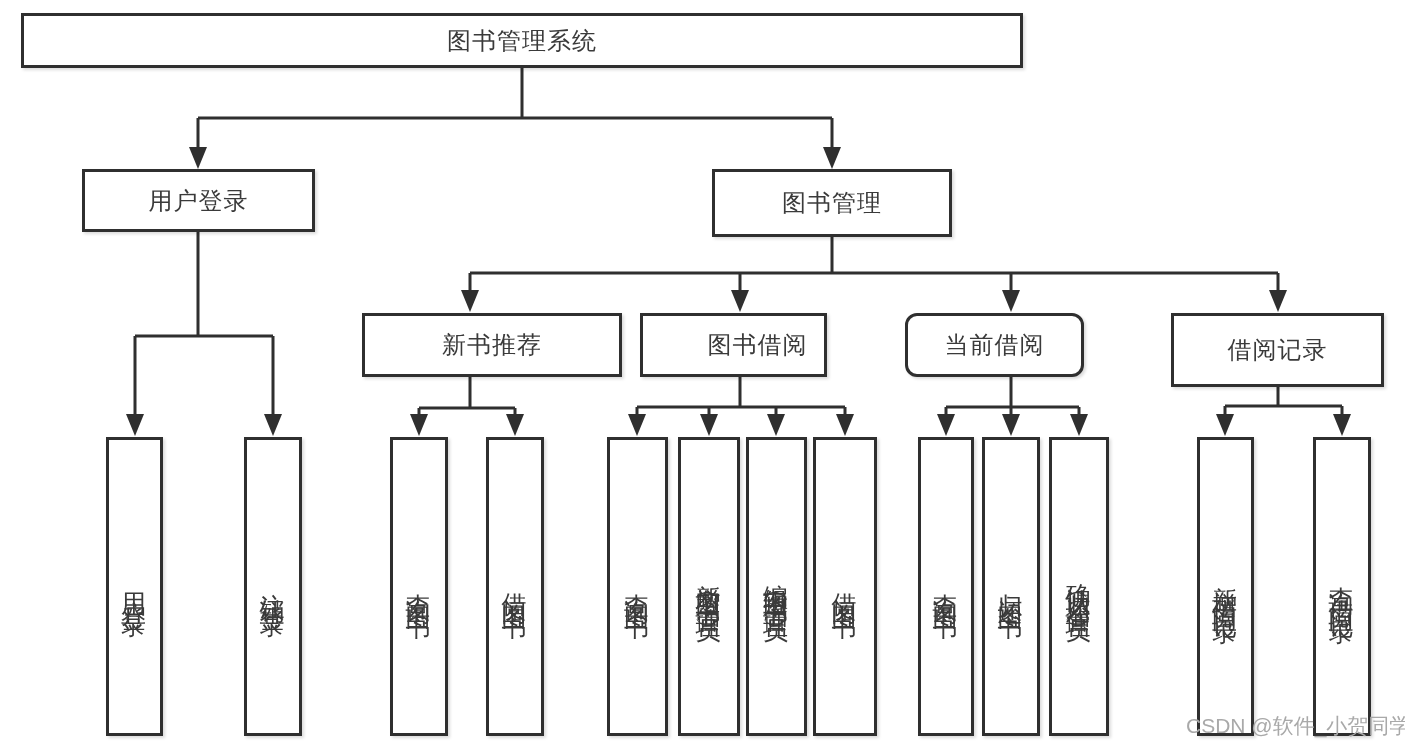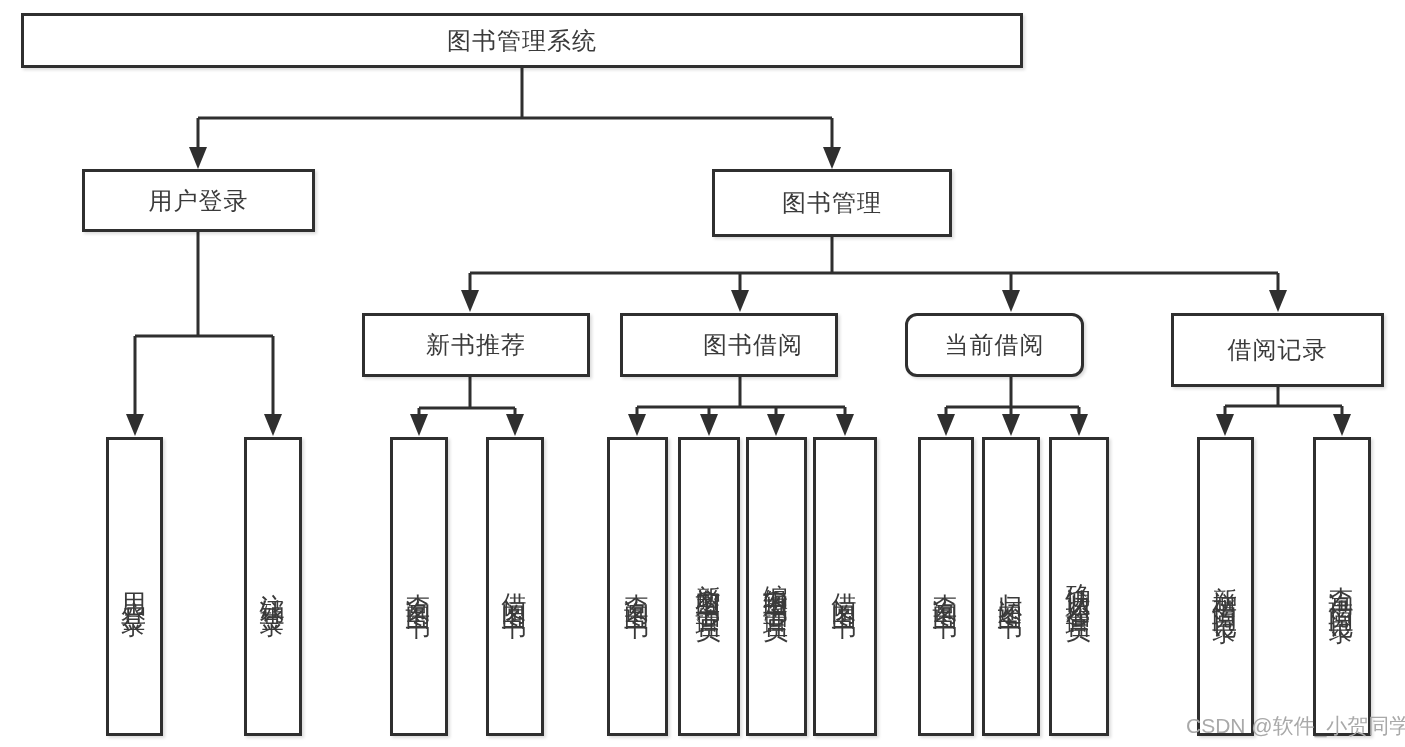--- a/index.html
+++ b/index.html
@@ -102,22 +102,22 @@
       <polygon points="1216,414 1234,414 1225,436"></polygon>
       <polygon points="1333,414 1351,414 1342,436"></polygon>
     </g>
   </svg>
 
   <div class="hbox" style="left:21px;top:13px;width:1002px;height:55px;text-align:center;">图书管理系统</div>
 
   <div class="hbox" style="left:82px;top:169px;width:233px;height:63px;">用户登录</div>
   <div class="hbox" style="left:712px;top:169px;width:240px;height:68px;">图书管理</div>
 
-  <div class="hbox" style="left:362px;top:313px;width:228px;height:64px;">新书推荐</div>
-  <div class="hbox" style="left:620px;top:313px;width:218px;height:64px;padding-left:48px;">图书借阅</div>
+  <div class="hbox" style="left:362px;top:313px;width:260px;height:64px;">新书推荐</div>
+  <div class="hbox" style="left:640px;top:313px;width:187px;height:64px;padding-left:48px;">图书借阅</div>
   <div class="hbox" style="left:905px;top:313px;width:179px;height:64px;border-radius:12px;">当前借阅</div>
   <div class="hbox" style="left:1171px;top:313px;width:213px;height:74px;">借阅记录</div>
 
   <div class="vbox" style="left:106px;width:57px;">用户登录</div>
   <div class="vbox" style="left:244px;width:58px;">注销登录</div>
 
   <div class="vbox" style="left:390px;width:58px;">查询图书</div>
   <div class="vbox" style="left:486px;width:58px;">借阅图书</div>
 
   <div class="vbox" style="left:607px;width:61px;">查询图书</div>

